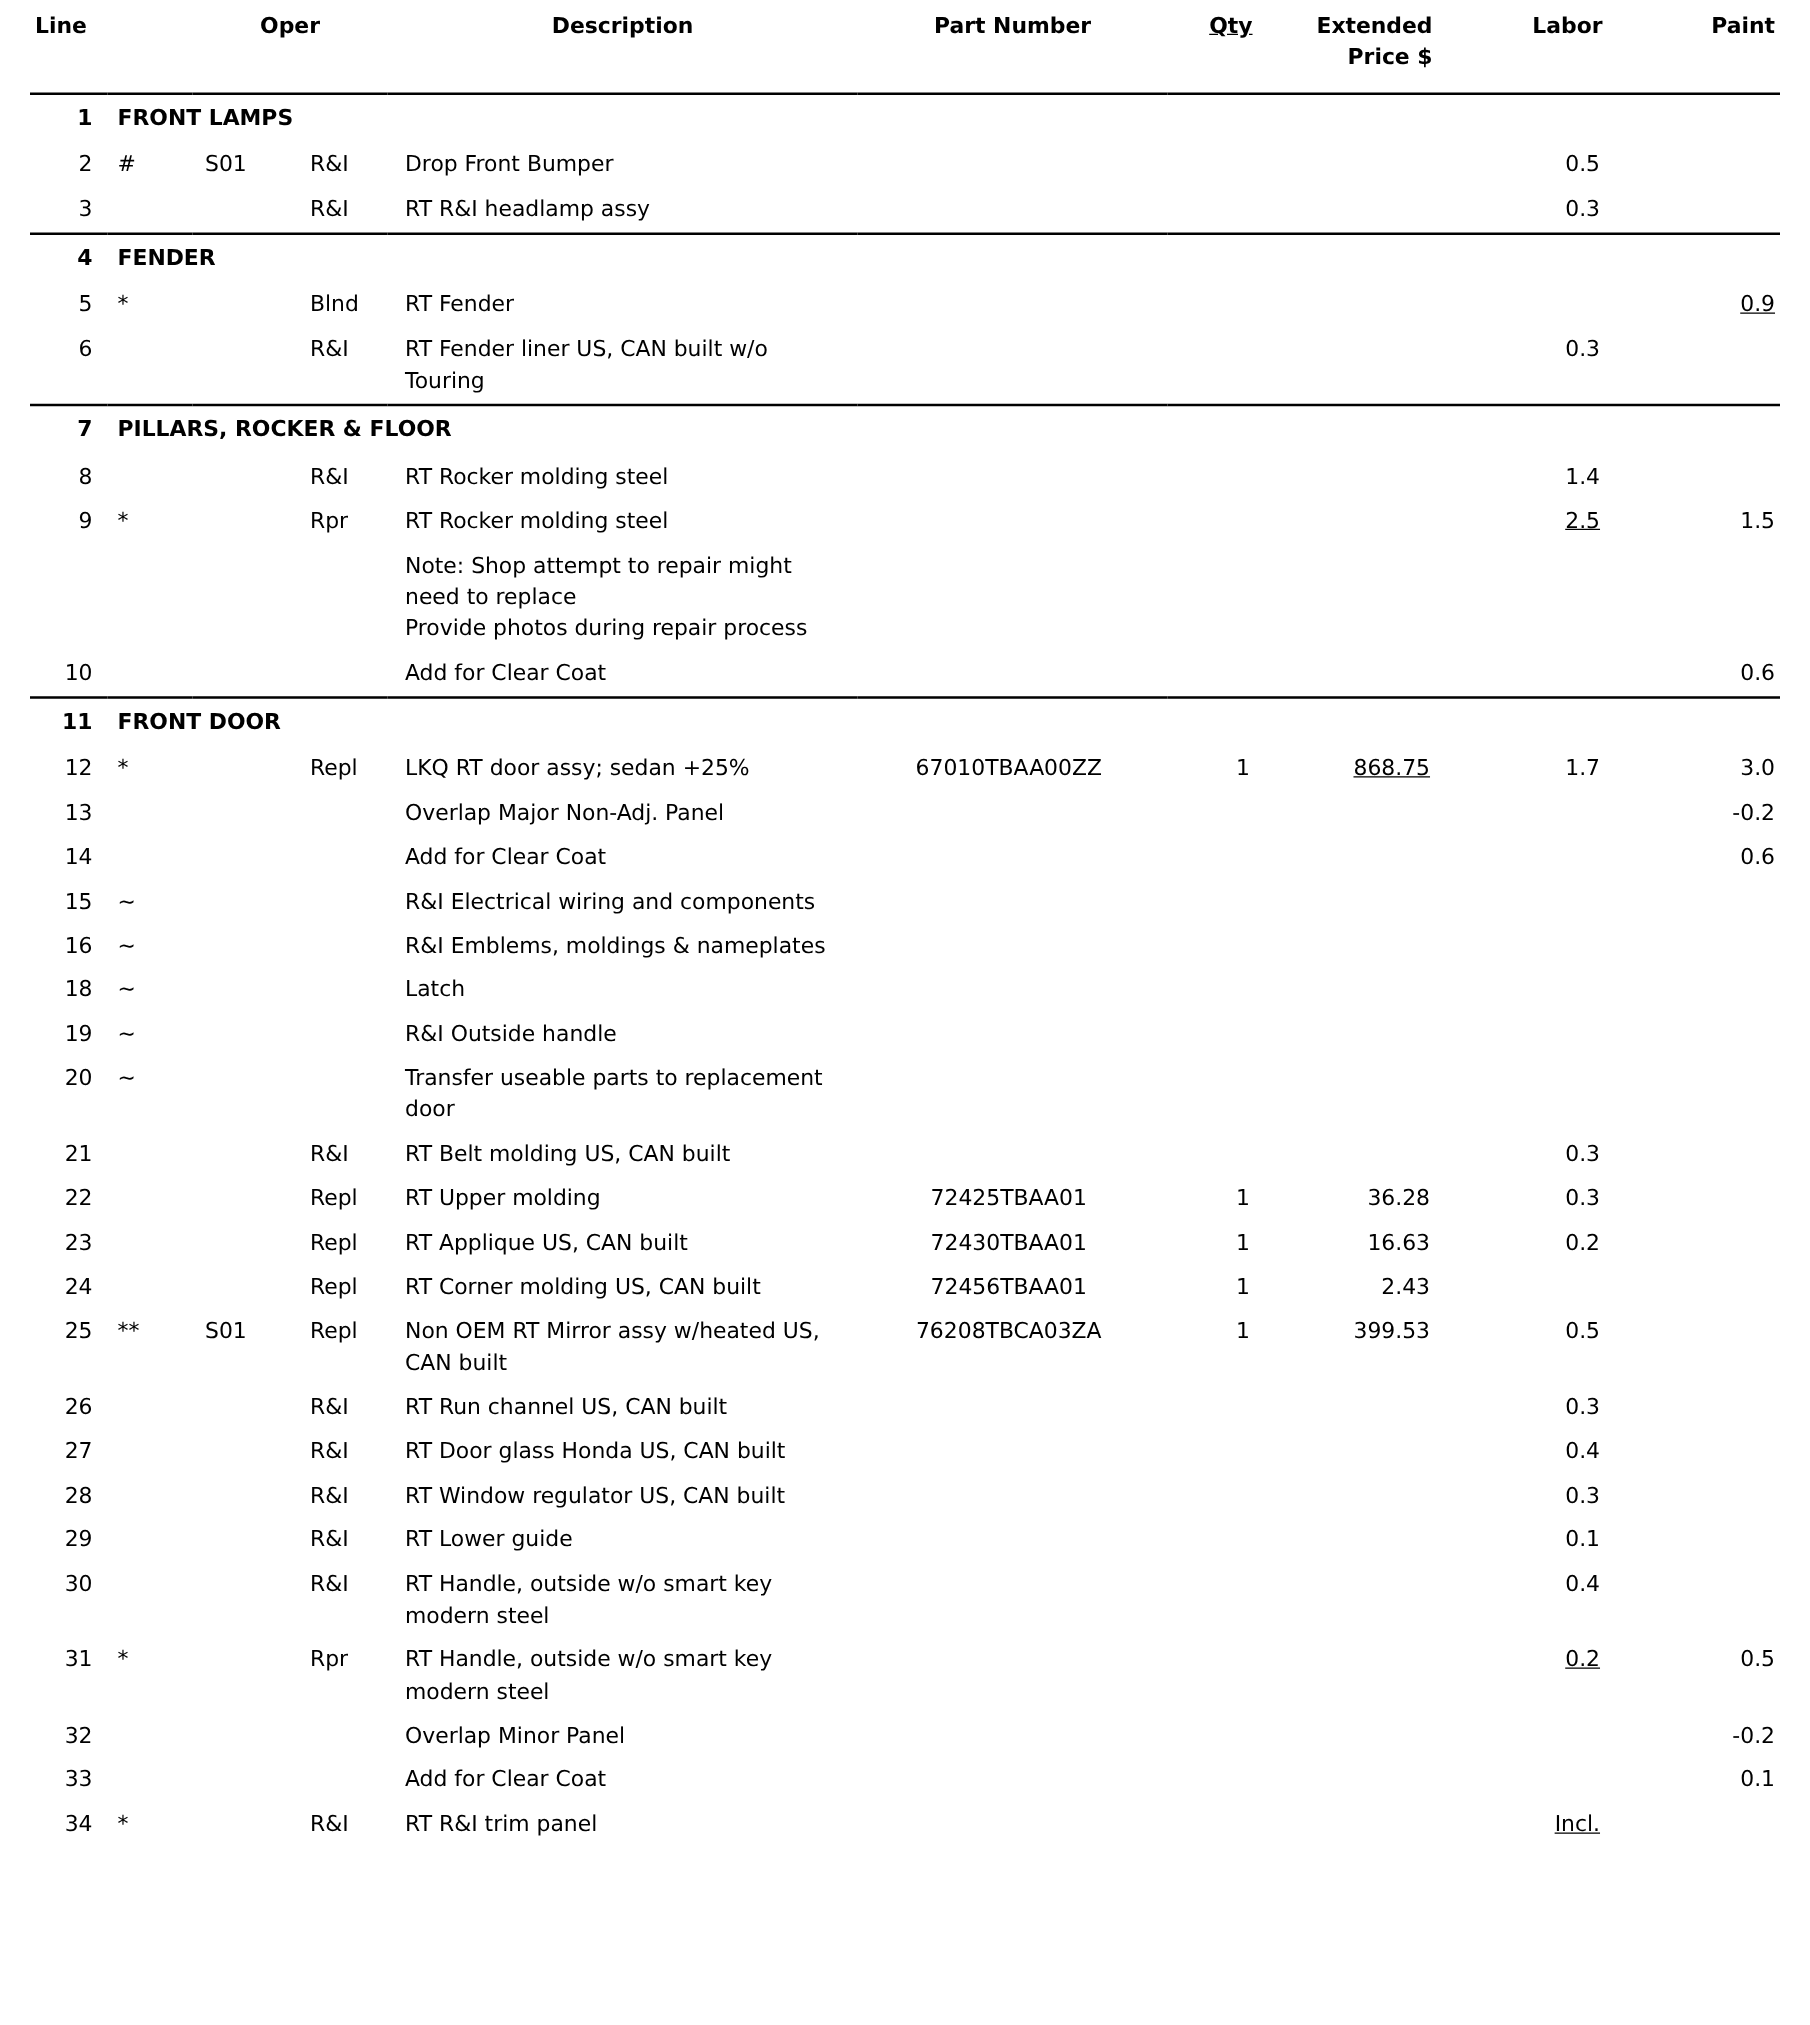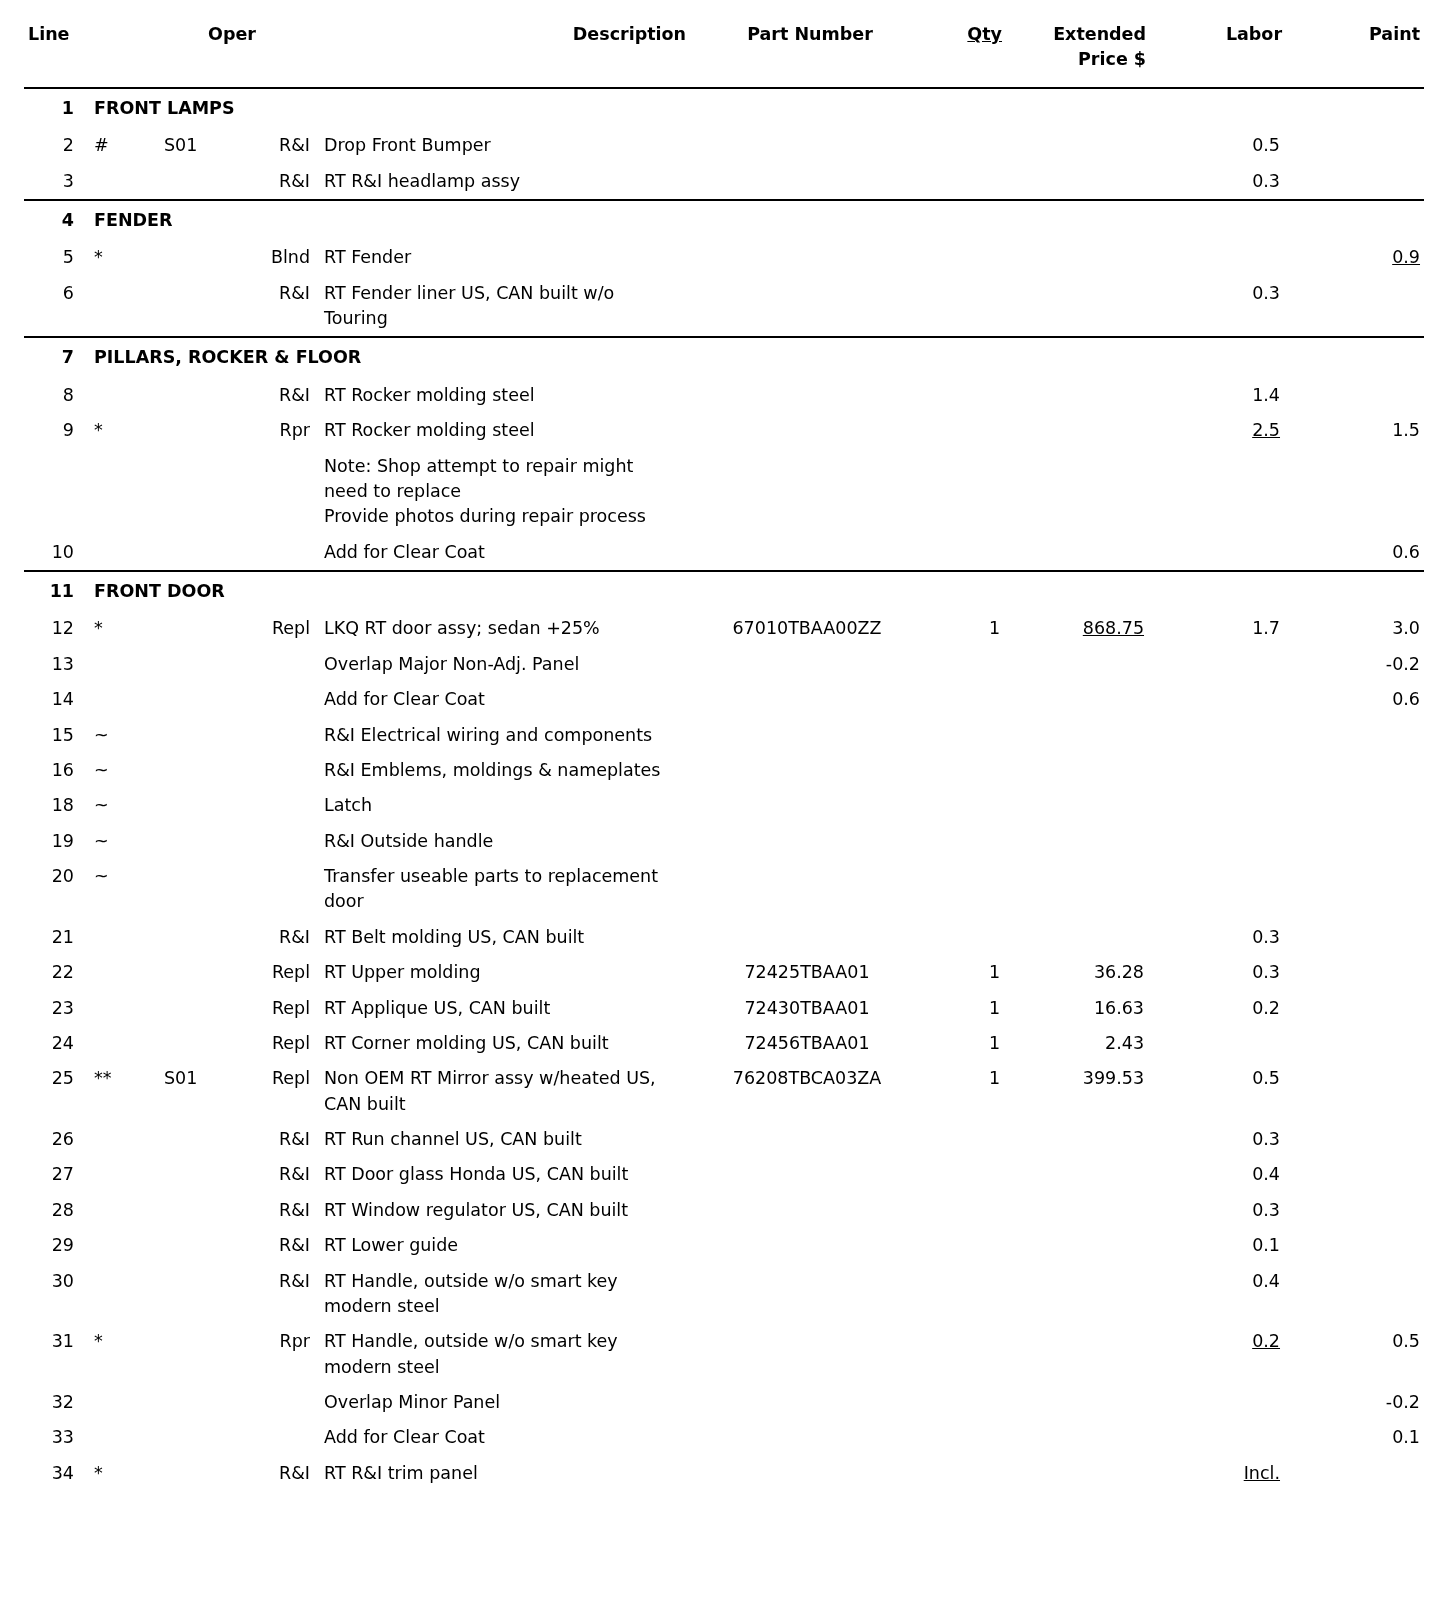--- a/index.html
+++ b/index.html
@@ -10,21 +10,21 @@
   body {
     width: 1448px;
     min-height: 1620px;
     font-family: "DejaVu Sans", "Liberation Sans", sans-serif;
     color: #000000;
     -webkit-font-smoothing: antialiased;
   }
   .sheet {
     width: 1336px;
     box-sizing: border-box;
-    padding: 14px 24px 0 24px;
+    padding: 1px 24px 0 24px;
   }
   table.estimate {
     width: 1400px;
     border-collapse: collapse;
     table-layout: fixed;
     font-size: 17.5px;
     line-height: 1.45;
   }
   
   col.c-line   { width: 62px; }
@@ -40,41 +40,41 @@
 
   thead th {
     font-weight: bold;
     font-size: 17.5px;
     padding: 8px 0 14px 0;
     vertical-align: top;
     text-align: right;
   }
   thead th.h-line { text-align: left; padding-left: 4px; }
   thead th.h-oper { text-align: center; }
-  thead th.h-desc { }
+  thead th.h-desc { text-align: center; }
   thead th.h-part { text-align: center; }
   thead th.h-qty  { text-align: right; padding-right: 6px; text-decoration: underline; }
   thead th.h-price{ text-align: right; padding-right: 10px; }
   thead th.h-labor{ text-align: right; padding-right: 14px; }
   thead th.h-paint{ text-align: right; padding-right: 4px; }
 
   .rule-top {
     border-top: 2px solid #000;
   }
   .rule-bottom td {
     border-bottom: 1px solid #bdbdbd;
   }
   tbody td {
     vertical-align: top;
     padding: 5px 0 5px 0;
   }
   td.line   { text-align: right; padding-right: 12px; }
   td.mark   { text-align: left; padding-left: 8px; }
   td.oper2  { text-align: left; padding-left: 10px; margin-top: 42px; }
-  td.oper   { text-align: right; padding-left: 4px; }
+  td.oper   { text-align: left; padding-left: 4px; }
   td.desc   { text-align: left; padding-left: 14px; padding-right: 8px; }
   td.part   { text-align: center; padding-right: 6px; }
   td.qty    { text-align: right; padding-right: 8px; }
   td.price  { text-align: right; padding-right: 12px; }
   td.labor  { text-align: right; padding-right: 16px; }
   td.paint  { text-align: right; padding-right: 4px; }
 
   tr.section td {
     font-weight: bold;
     padding-top: 7px;

